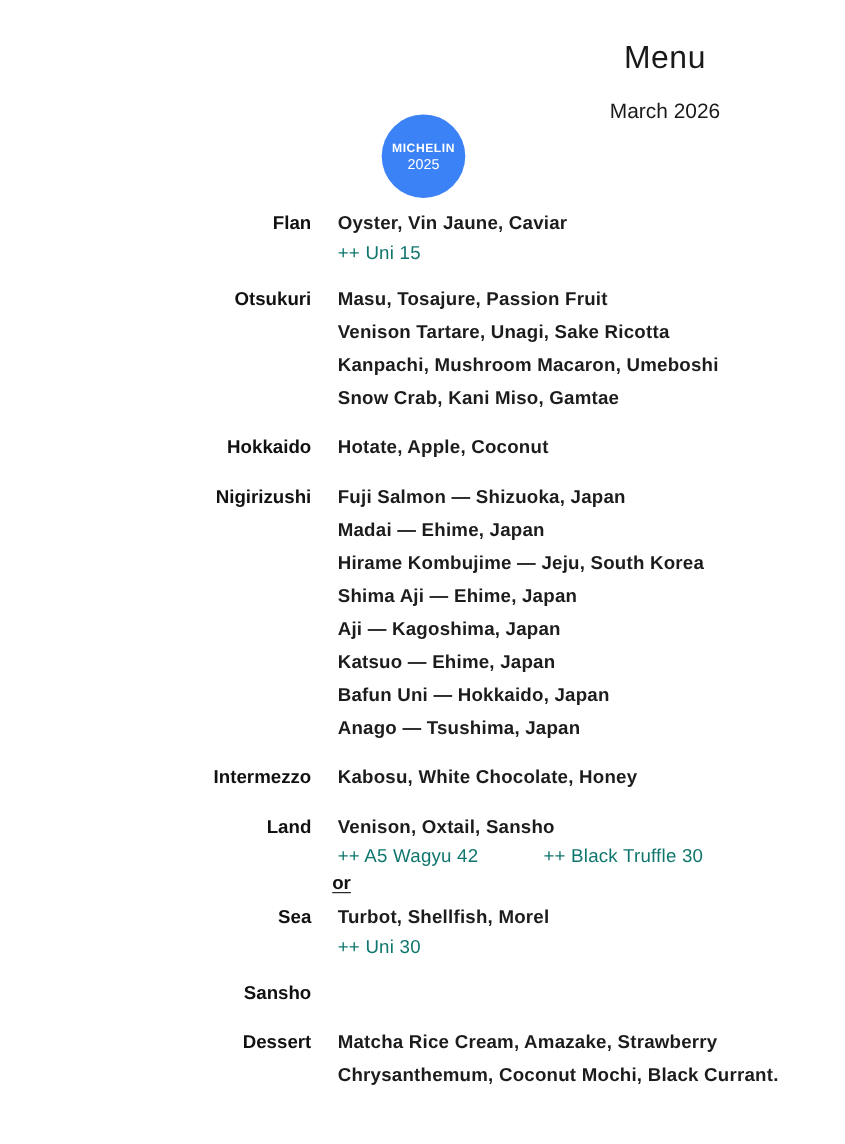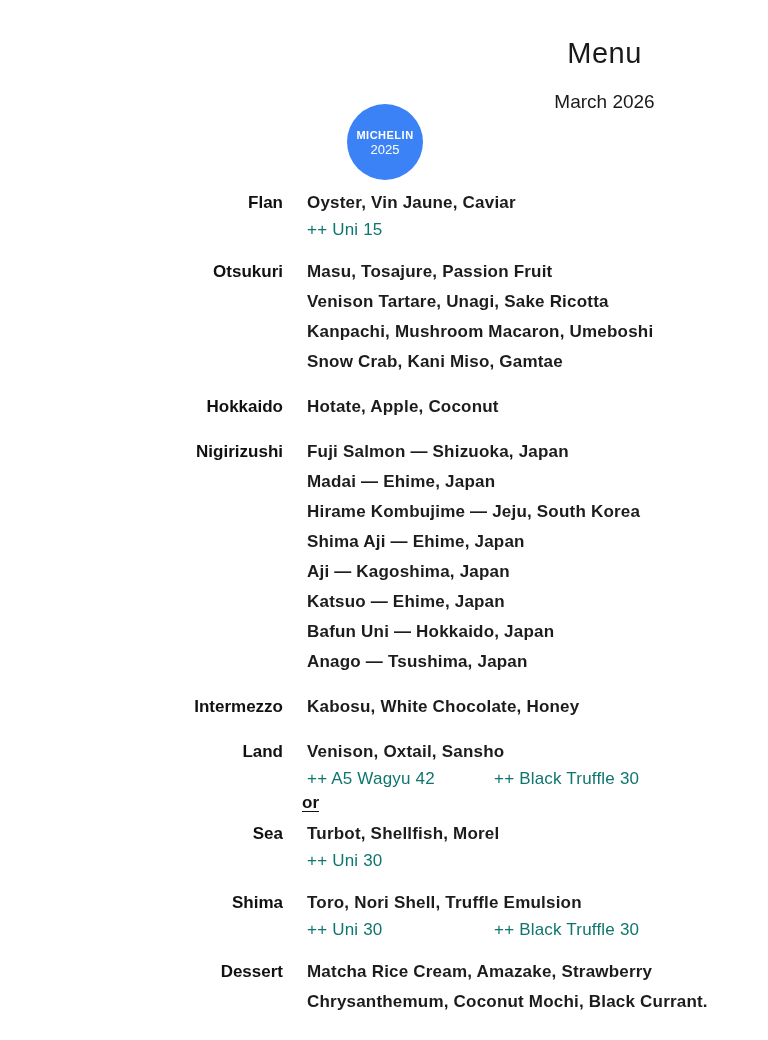--- a/index.html
+++ b/index.html
@@ -196,27 +196,21 @@
 
   <div class="menu-section">
     <div class="label-col">Sea</div>
     <div class="items-col">
       <div class="item">Turbot, Shellfish, Morel</div>
       <div class="supp">++ Uni 30</div>
     </div>
   </div>
 
   <div class="menu-section">
-    <div class="label-col">Shima</div>
-    <div class="items-col">
-      <div class="item">Toro, Nori Shell, Truffle Emulsion</div>
-      <div class="supp">
-        <span class="sup-first">++ Uni 30</span><span>++ Black Truffle 30</span>
-      </div>
-    </div>
+    <div class="label-col">Sansho</div>
   </div>
 
   <div class="menu-section">
     <div class="label-col">Dessert</div>
     <div class="items-col">
       <div class="item">Matcha Rice Cream, Amazake, Strawberry</div>
       <div class="item">Chrysanthemum, Coconut Mochi, Black Currant.</div>
     </div>
   </div>
 

